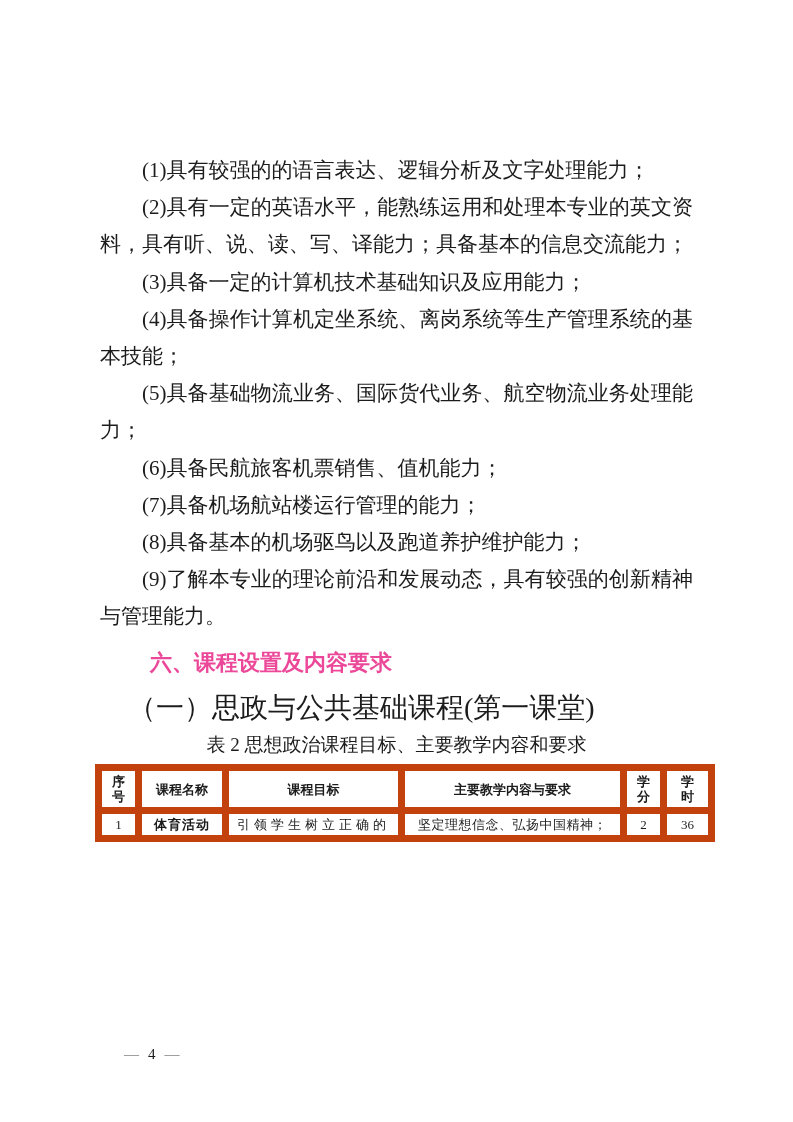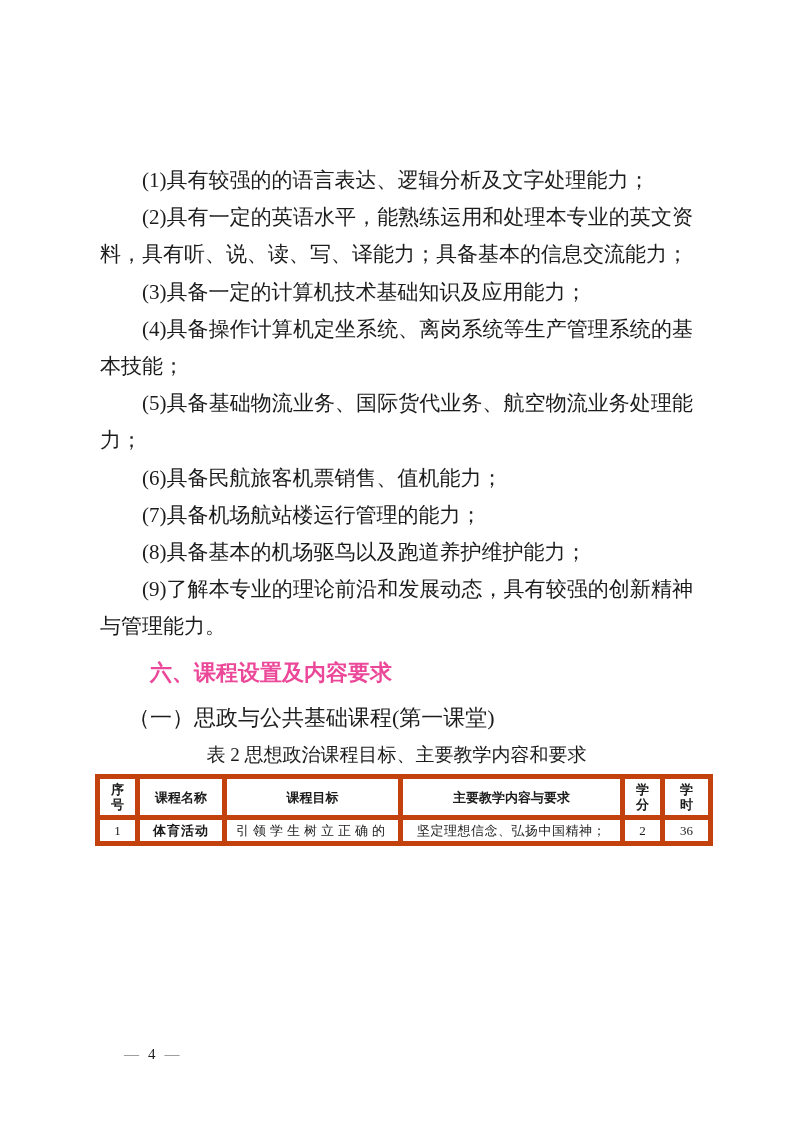--- a/index.html
+++ b/index.html
@@ -7,21 +7,21 @@
     position:relative;
     width:793px; height:1122px;
     margin:0 auto;
     background:#ffffff;
     font-family:"Liberation Serif","DejaVu Serif",serif;
     color:#1c1c1c;
     overflow:hidden;
   }
   .content {
     position:absolute;
-    left:100px; top:162px;
+    left:100px; top:152px;
     width:593px;
   }
   .body-par {
     margin:0;
     font-size:21px;
     line-height:37.2px;
     text-align:justify;
     text-justify:inter-ideograph;
     text-indent:42px;
   }
@@ -29,40 +29,40 @@
     margin:8px;
     font-size:22px;
     line-height:37.2px;
     text-indent:42px;
     font-family:"Liberation Sans","DejaVu Sans",sans-serif;
     font-weight:700;
     color:#ec4899;
   }
   .subheading {
     margin:0;
-    font-size:22px;
+    font-size:28px;
     line-height:37.2px;
     text-indent:28px;
     font-weight:400;
     font-family:Liberation Serif, serif;
   }
   .table-caption {
     font-size:19px;
     line-height:37.2px;
     text-align:center;
   }
   table.course-table {
     border-collapse:collapse;
     table-layout:fixed;
     width:613px;
     margin-left:-5px;
     margin-top:1px;
   }
   table.course-table th, table.course-table td {
-    border:5px solid #c2410c;
+    border:7px solid #c2410c;
     padding:0 2px;
     text-align:center;
     vertical-align:middle;
     font-size:13px;
     overflow:hidden;
     white-space:nowrap;
   }
   table.course-table thead th {
     font-weight:700;
     height:36px;

